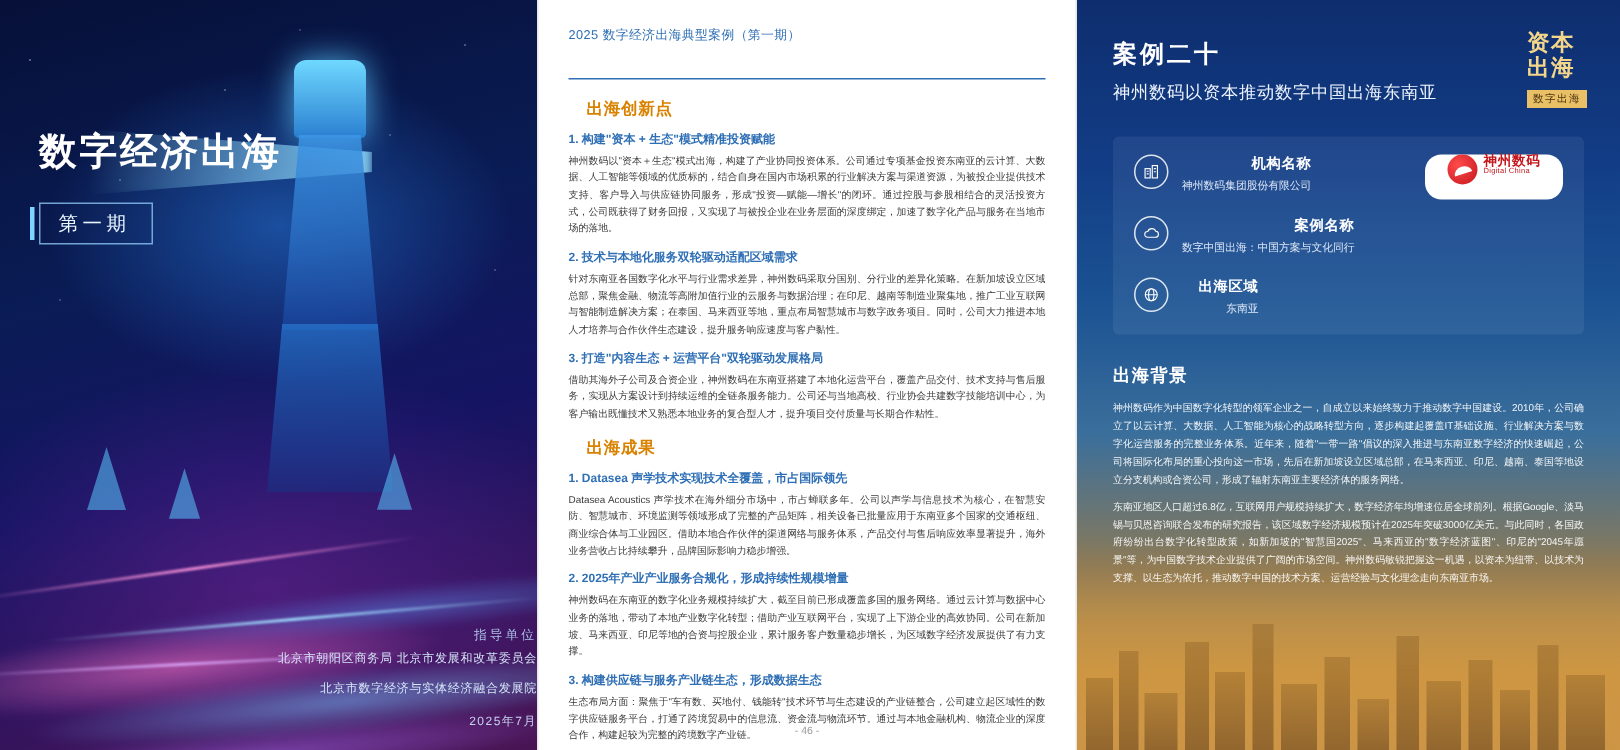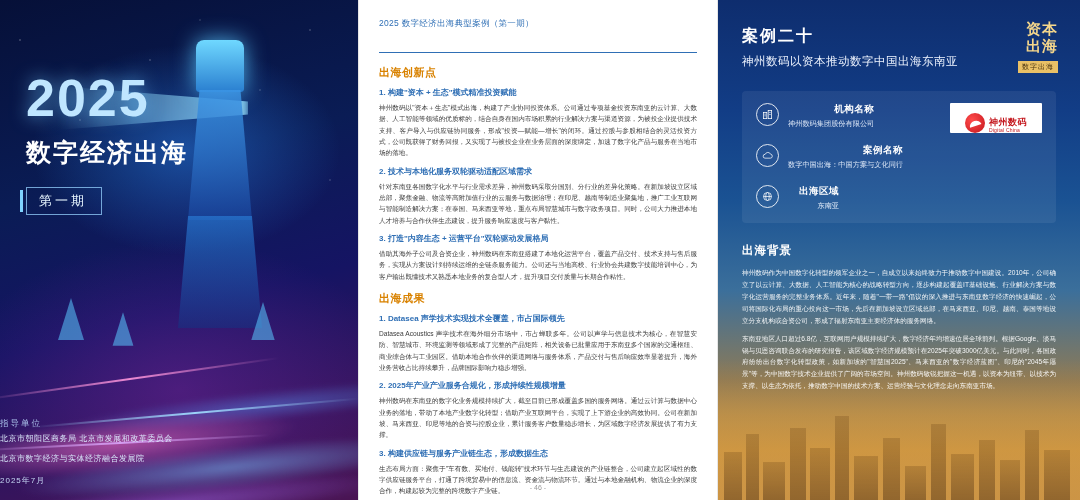--- a/index.html
+++ b/index.html
@@ -152,21 +152,21 @@
     content: "";
     position: absolute;
     left: -7px; top: 2px; bottom: 2px;
     width: 3px;
     background: #7fd4ff;
   }
   .cover-footer {
     position: absolute;
     left: 0; right: 0;
     bottom: 14px;
-    text-align: left;
+    text-align: right;
     z-index: 5;
     color: rgba(225,240,255,0.92);
     margin-top: 11px;
   }
   .cf-label {
     font-size: 8.5px;
     letter-spacing: 2px;
     color: rgba(190,220,255,0.85);
     margin-bottom: 3px;
   }
@@ -199,21 +199,21 @@
     color: #2f6fb5;
     letter-spacing: 0.3px;
     padding-bottom: 22px;
     border-bottom: 1px solid #2f6fb5;
     margin-bottom: 12px;
   }
   .sec-title {
     font-size: 11px;
     font-weight: bold;
     color: #d98200;
-    margin: 9px 0 6px 0;
+    margin: 9px 0 6px 12px;
     letter-spacing: 0.5px;
   }
   .sub-title {
     font-size: 8px;
     font-weight: bold;
     color: #2f6fb5;
     margin: 7px 0 3px 0;
     line-height: 1.5;
   }
   .para {
@@ -274,21 +274,21 @@
   .case-title {
     margin-top: 7px;
     font-size: 11.5px;
     letter-spacing: 0.5px;
     color: #eef4ff;
   }
   .corner-badge {
     position: absolute;
     right: 22px;
     top: 20px;
-    text-align: right;
+    text-align: left;
     z-index: 5;
   }
   .cb-main {
     font-size: 15px;
     font-weight: bold;
     color: #f4d68b;
     line-height: 1.15;
     letter-spacing: 1px;
   }
   .cb-sub {
@@ -307,23 +307,23 @@
     border-radius: 4px;
     padding: 12px 14px 12px 14px;
   }
   .logo-box {
     position: absolute;
     right: 14px;
     top: 12px;
     width: 92px;
     height: 30px;
     background: #ffffff;
-    border-radius: 1px;
+    border-radius: 11px;
     display: flex;
-    align-items: flex-end;
+    align-items: flex-start;
     justify-content: center;
     gap: 4px;
     padding: 0 4px;
     box-sizing: border-box;
   }
   .logo-mark {
     width: 20px; height: 20px;
     border-radius: 50%;
     background: radial-gradient(circle at 35% 35%, #ff4b4b, #c4161c);
     position: relative;
@@ -414,21 +414,20 @@
     <div class="sailboat" style="left:58px; bottom:160px;"></div>
     <div class="sailboat" style="left:110px; bottom:150px; transform:scale(0.8);"></div>
     <div class="sailboat" style="left:250px; bottom:158px; transform:scale(0.9);"></div>
 
     <div class="streaks"></div>
     <div class="streak-line" style="left:-20px; bottom:120px; width:300px; background:linear-gradient(90deg,rgba(255,120,200,0),rgba(255,150,220,0.9),rgba(255,120,200,0)); transform:rotate(-8deg);"></div>
     <div class="streak-line" style="left:30px; bottom:86px; width:330px; background:linear-gradient(90deg,rgba(120,200,255,0),rgba(160,220,255,0.95),rgba(120,200,255,0)); transform:rotate(-5deg);"></div>
     <div class="streak-line" style="left:-30px; bottom:56px; width:300px; background:linear-gradient(90deg,rgba(200,140,255,0),rgba(220,170,255,0.85),rgba(200,140,255,0)); transform:rotate(-3deg);"></div>
 
     <div class="cover-title">
-      <div class="cover-year">2025</div>
       <div class="cover-line1">数字经济出海</div>
       <div><span class="cover-badge">第一期</span></div>
     </div>
 
     <div class="cover-footer">
       <div class="cf-label">指导单位</div>
       <div class="cf-orgs">北京市朝阳区商务局    北京市发展和改革委员会</div>
       <div class="cf-orgs">北京市数字经济与实体经济融合发展院</div>
       <div class="cf-date">2025年7月</div>
     </div>

